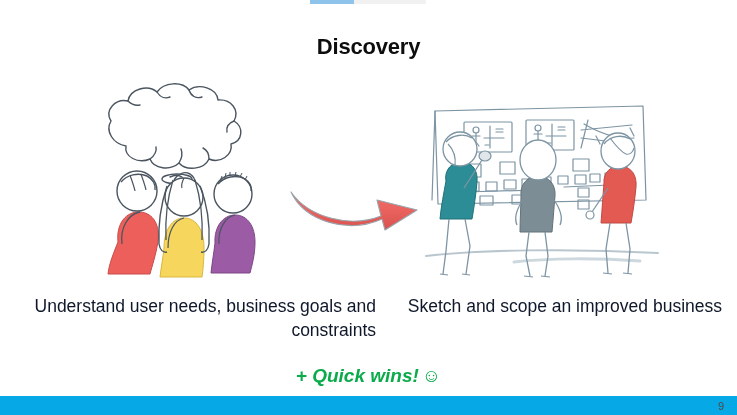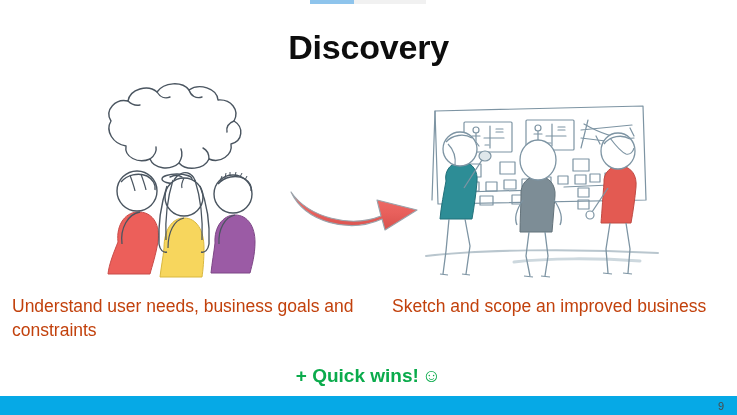--- a/index.html
+++ b/index.html
@@ -36,21 +36,21 @@
     background: #8ec4ec;
   }
 
   
   #slide-title {
     position: absolute;
     left: 0;
     top: 27px;
     width: 737px;
     text-align: center;
-    font-size: 34px;
+    font-size: 22px;
     font-weight: 700;
     color: #0d0d0d;
     letter-spacing: -0.2px;
     line-height: 40px;
   }
 
   
   .illus {
     position: absolute;
   }
@@ -70,24 +70,24 @@
     position: absolute;
     left: 285px;
     top: 176px;
     width: 140px;
     height: 58px;
   }
 
   
   .caption {
     position: absolute;
-    text-align: left;
+    text-align: right;
     font-size: 17.5px;
     line-height: 24px;
-    color: #c2410c;
+    color: #0f172a;
   }
   #caption-left {
     left: 12px;
     top: 294px;
     width: 364px;
   }
   #caption-right {
     left: 392px;
     top: 294px;
     width: 330px;
@@ -97,20 +97,21 @@
   #quick-wins {
     position: absolute;
     left: 0;
     top: 364px;
     width: 737px;
     text-align: center;
     font-size: 19px;
     font-weight: 700;
     color: #0bab4c;
     line-height: 24px;
+    font-style: italic;
   }
   #quick-wins .emoji {
     font-weight: 400;
     font-size: 19px;
     margin-left: 3px;
   }
 
   
   #bottom-bar {
     position: absolute;

